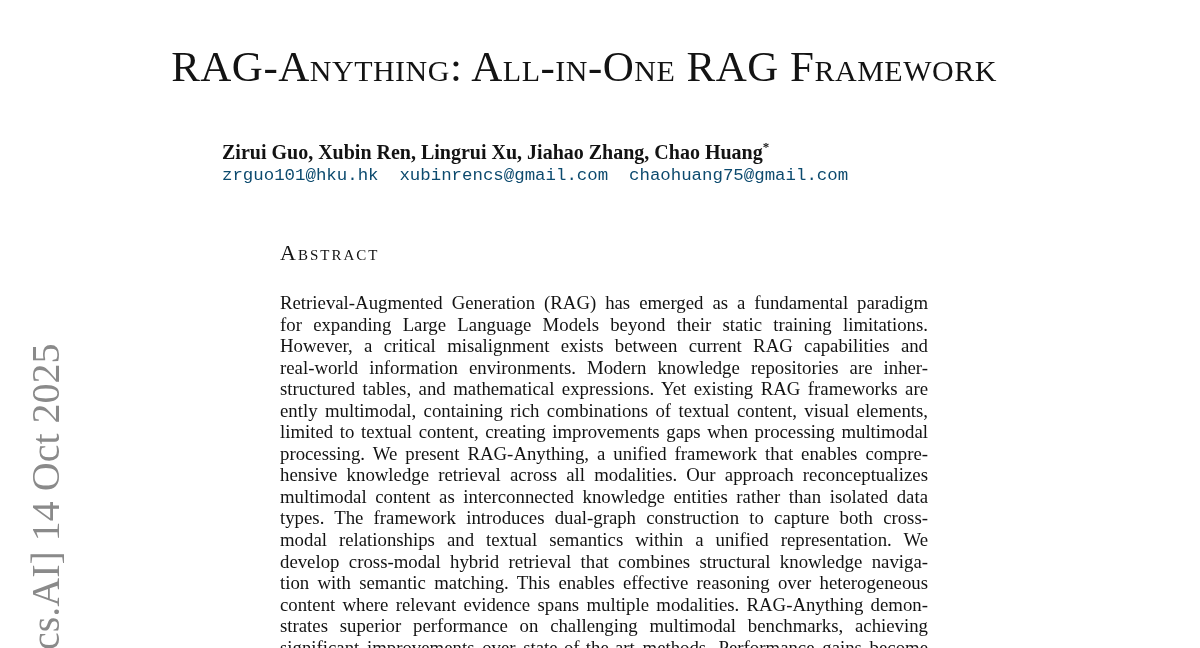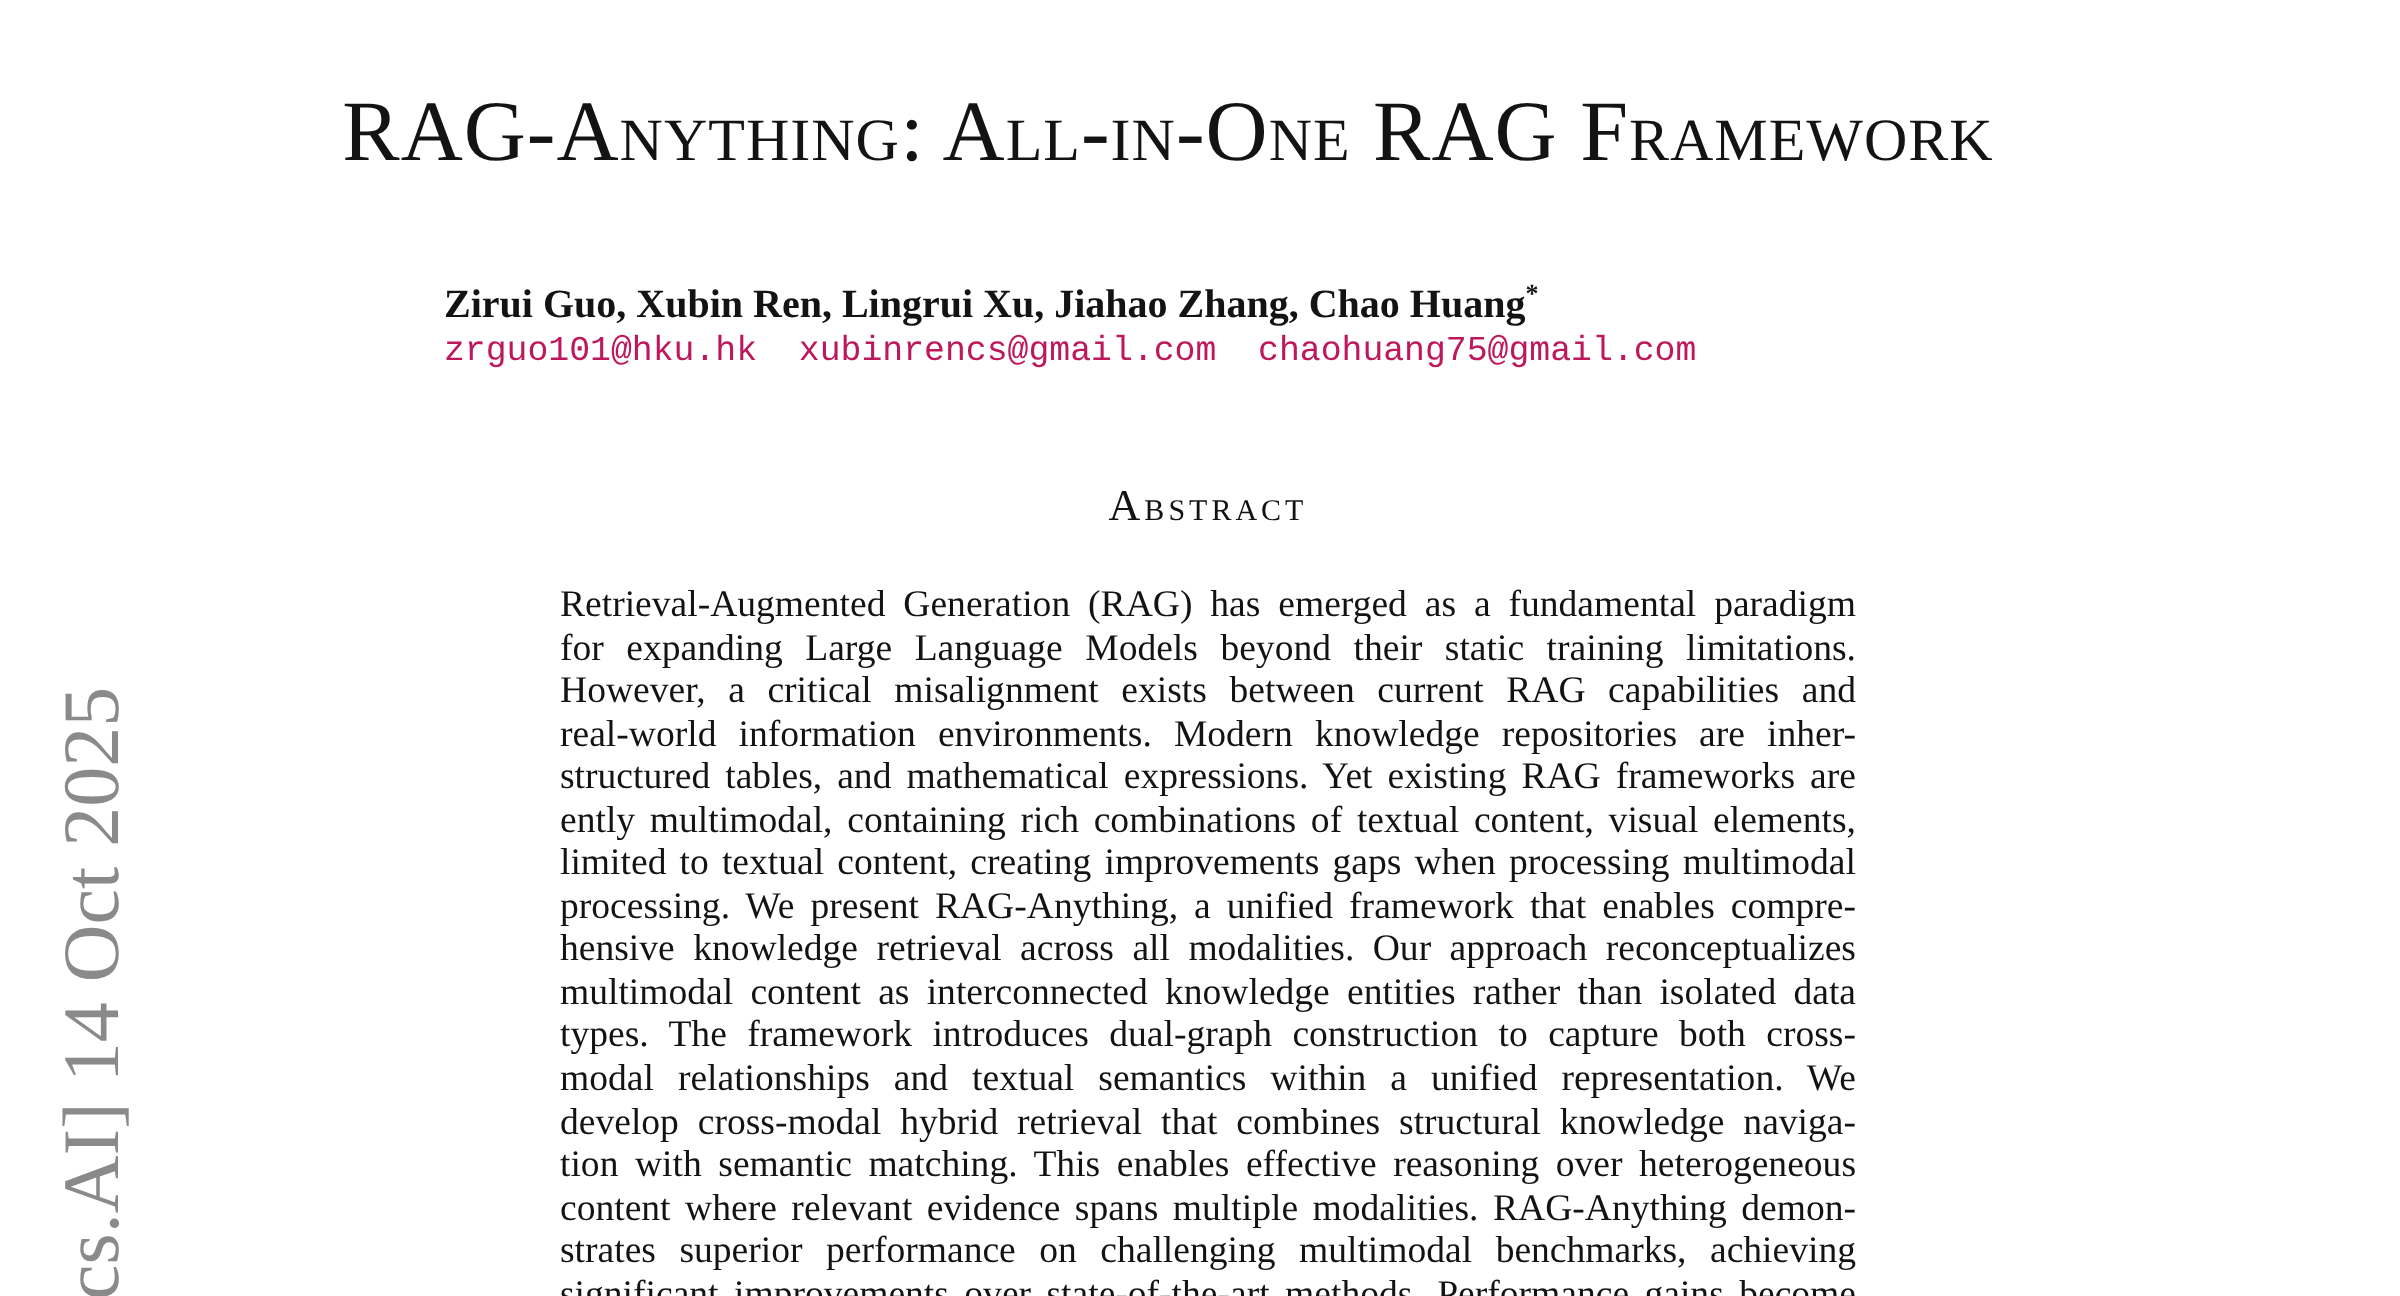--- a/index.html
+++ b/index.html
@@ -22,25 +22,25 @@
     font-variant:small-caps; letter-spacing:0.5px; line-height:1;
     white-space:nowrap;
     font-family:Liberation Serif, serif;
   }
   .authors-block { position:absolute; left:222px; top:135px; }
   .author-line { font-size:20px; font-weight:bold; line-height:24px; white-space:nowrap; }
   .author-line sup { font-size:13px; font-weight:bold; }
   .affiliation { font-size:20px; line-height:24px; white-space:nowrap; }
   .emails {
     font-family:"Liberation Mono", monospace;
-    font-size:17.4px; line-height:24px; white-space:pre; color:#be185d;
+    font-size:17.4px; line-height:24px; white-space:pre; color:#0c4a6e;
   }
   .abs-heading {
     position:absolute; left:280px; top:242px; width:648px;
-    text-align:center; font-size:22px; font-variant:small-caps;
+    font-size:22px; font-variant:small-caps;
     letter-spacing:2px; line-height:22px;
   }
   .abs-body {
     position:absolute; left:280px; top:292px; width:648px;
     font-size:18.8px; line-height:21.55px; word-spacing:-1.5px;
   }
   .abs-line {
     text-align:justify; text-align-last:justify;
     height:21.55px; overflow:hidden;
   }

